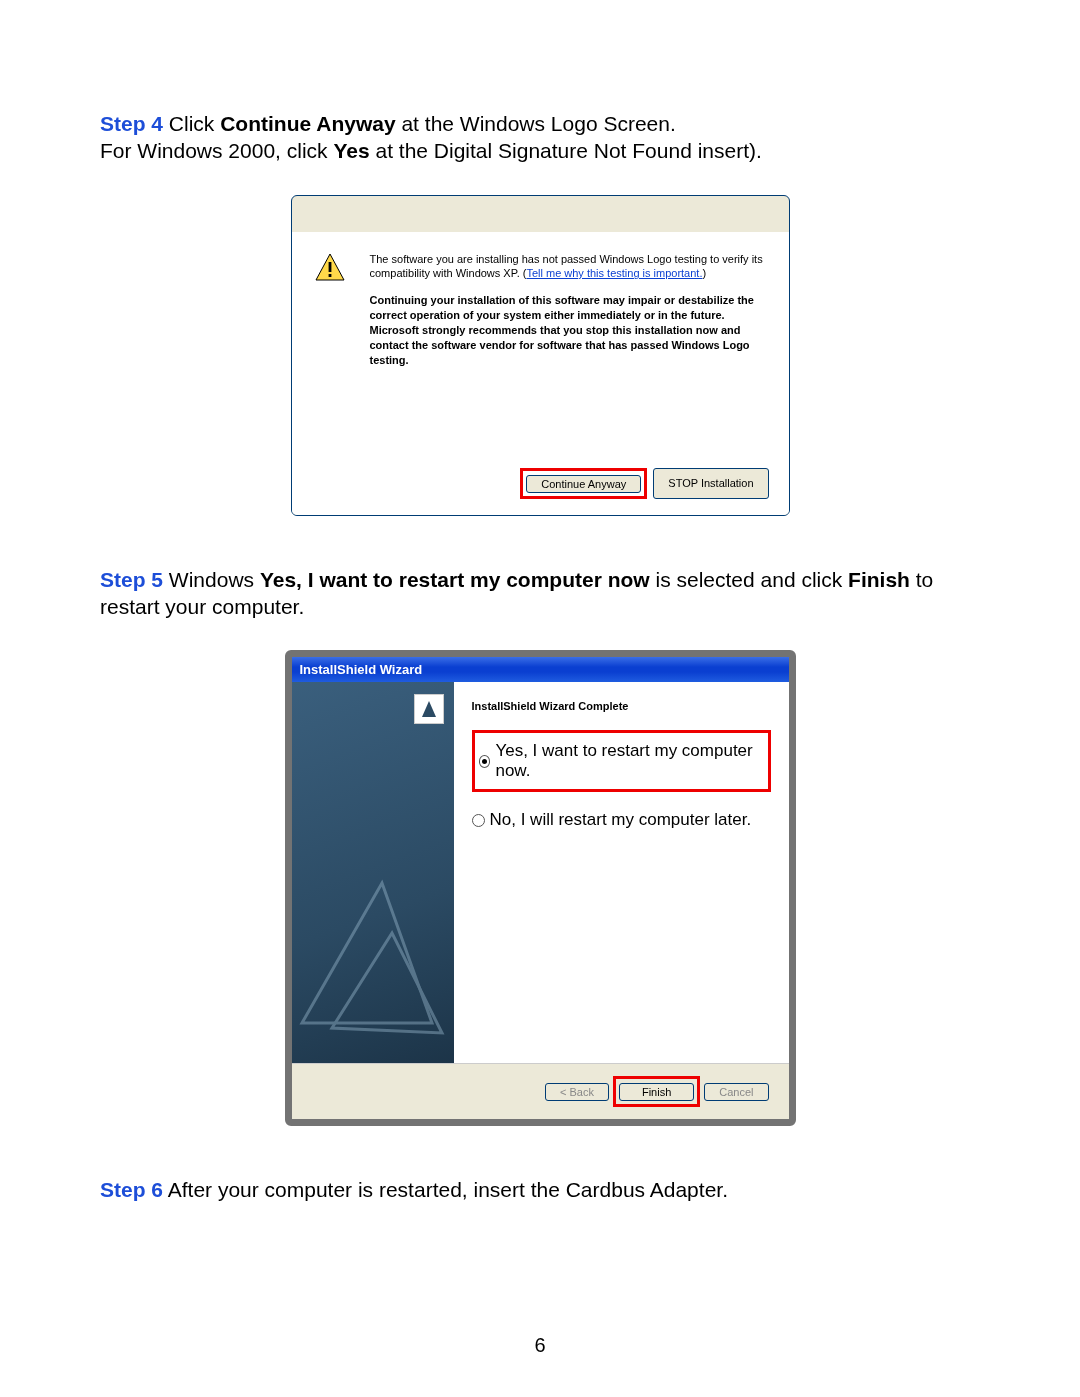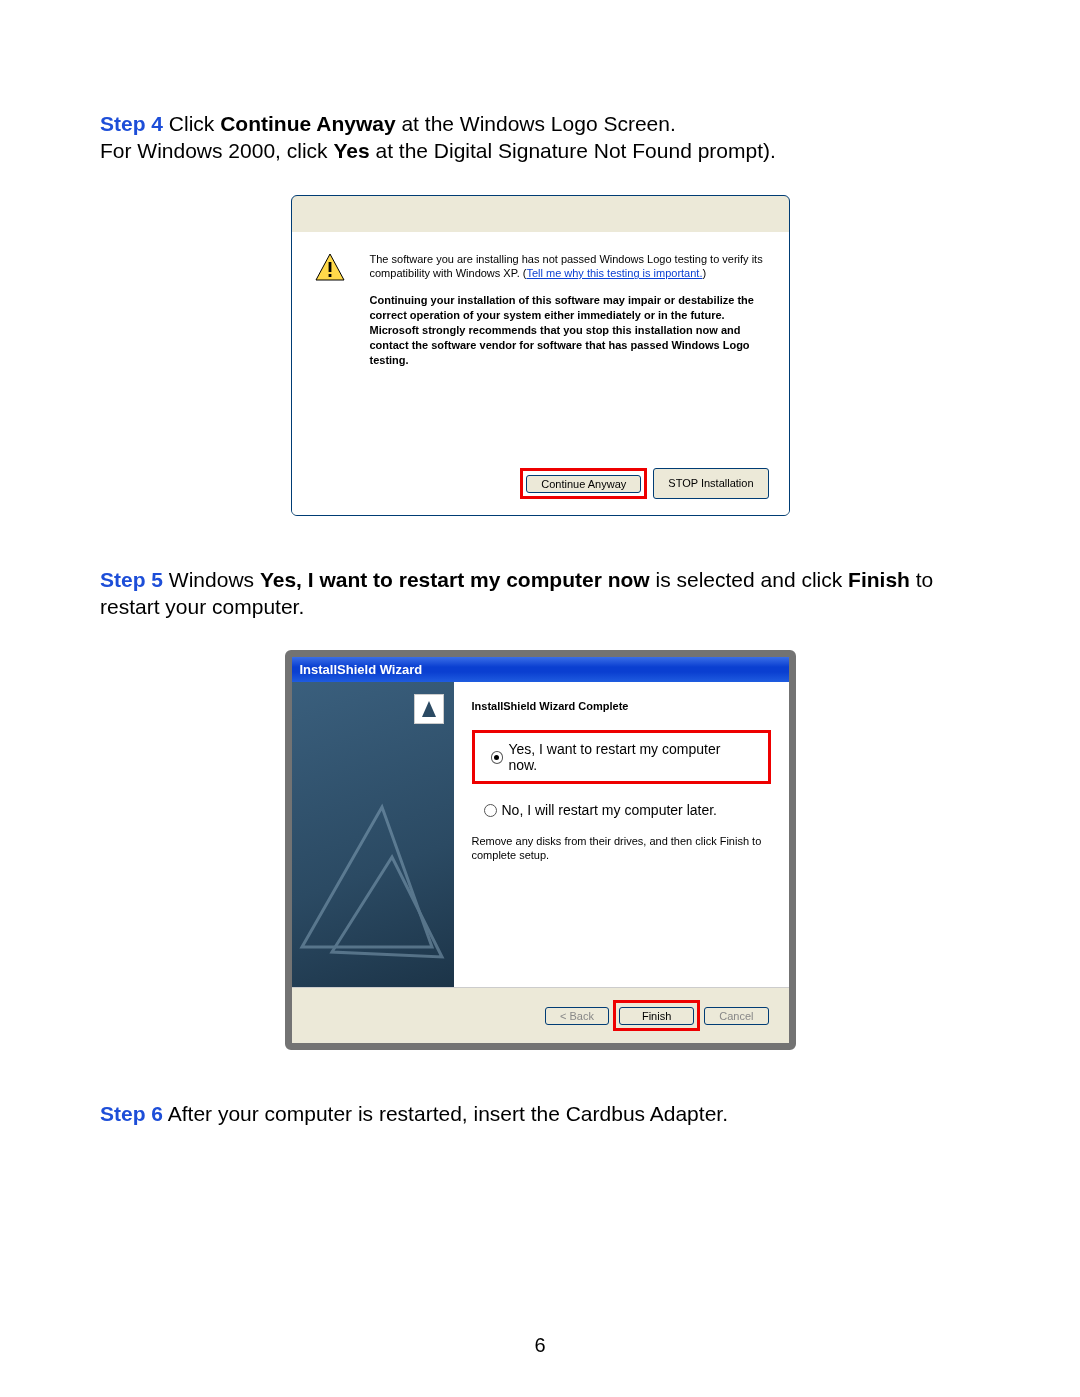--- a/index.html
+++ b/index.html
@@ -67,21 +67,21 @@
   .dlg2 {
     width: 497px;
     border: 7px solid #737373;
     border-radius: 6px;
     overflow: hidden;
     font-family: Tahoma, sans-serif;
     background: #ece9d8;
   }
   .dlg2-body {
     display: flex;
-    height: 305px;
+    height: 381px;
     border-radius: 7px;
   }
   .dlg2-side {
     width: 162px;
     background: linear-gradient(160deg,#3a5f7d 0%, #2b4a63 60%, #1c3448 100%);
     position: relative;
   }
   .side-logo {
     position:absolute; top:12px; right:10px;
     width:28px;height:28px;border:1px solid #ccc;
@@ -92,39 +92,39 @@
   .side-art svg{ position:absolute; bottom:10px; left:-20px; width:190px; height:200px; opacity:.45;}
   .dlg2-main {
     flex:1;
     background:#fff;
     padding: 18px 18px 10px 18px;
     font-size: 11px;
     color:#000;
   }
   .dlg2-h { font-weight: bold; font-size: 11px; margin-bottom: 12px; }
   .dlg2-p { margin: 8px 0 14px 0; line-height:1.3; }
-  .radio-row { display:flex; align-items:center; gap:5px; margin:6px 12px; font-size:14px; }
+  .radio-row { display:flex; align-items:center; gap:5px; margin:6px 0; font-size:17px; }
   .radio { width:11px; height:11px; border:1px solid #555; border-radius:50%; display:inline-flex; align-items:center; justify-content:center; }
   .radio.sel::after { content:""; width:5px; height:5px; background:#000; border-radius:50%; }
   .dlg2-btnrow {
     display:flex; justify-content:flex-end; align-items:center; gap:4px;
     padding: 12px 20px;
     border-top: 1px solid #ccc;
   }
   .xpbtn-dis { color:#888; cursor:default; }
   .page-num {
     position:absolute; bottom:40px; left:0; right:0; text-align:center; font-size:20px;
   }
 </style>
 </head>
 <body>
 
 <div class="step-line">
   <span class="step-red">Step 4</span><span> Click </span><span class="bold">Continue Anyway</span><span> at the Windows Logo Screen.</span><br>
-  <span>For Windows 2000, click </span><span class="bold">Yes</span><span> at the Digital Signature Not Found prompt).</span>
+  <span>For Windows 2000, click </span><span class="bold">Yes</span><span> at the Digital Signature Not Found insert).</span>
 </div>
 
 <div class="dialog-wrap">
   <div class="dlg1">
     <div class="dlg1-body">
       <div class="warn-icon">
         <svg viewBox="0 0 32 30">
             <polygon points="16,2 30,28 2,28" fill="#ffd94a" stroke="#000" stroke-width="1"></polygon>
             <rect x="14.6" y="10" width="2.8" height="10" fill="#000"></rect>
             <rect x="14.6" y="22" width="2.8" height="3" fill="#000"></rect>
@@ -170,21 +170,20 @@
         <div class="redbox" style="display:inline-block;padding:2px 4px; margin:6px 0;">
           <div class="radio-row">
             <span class="radio sel"></span>
             <span>Yes, I want to restart my computer now.</span>
           </div>
         </div>
         <div class="radio-row" style="margin-top:12px;">
           <span class="radio"></span>
           <span>No, I will restart my computer later.</span>
         </div>
-        <div class="dlg2-p" style="margin-top:16px;">Remove any disks from their drives, and then click Finish to complete setup.</div>
       </div>
     </div>
     <div class="dlg2-btnrow">
       <button class="xpbtn xpbtn-dis">&lt; Back</button>
       <span class="redbox">
         <button class="xpbtn" style="padding:2px 22px;">Finish</button>
       </span>
       <button class="xpbtn xpbtn-dis">Cancel</button>
     </div>
   </div>

